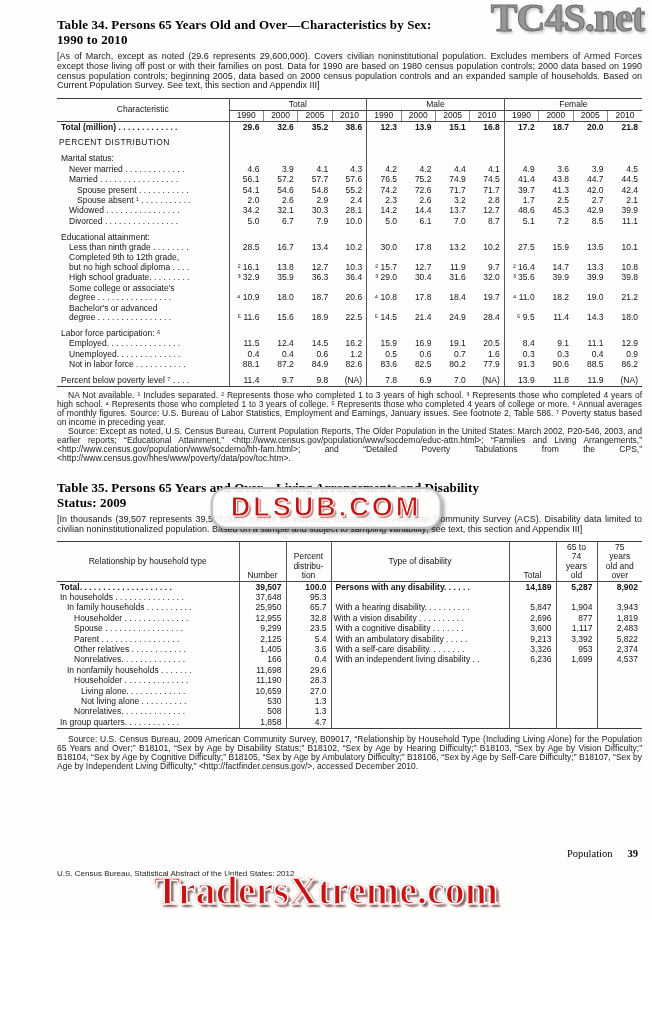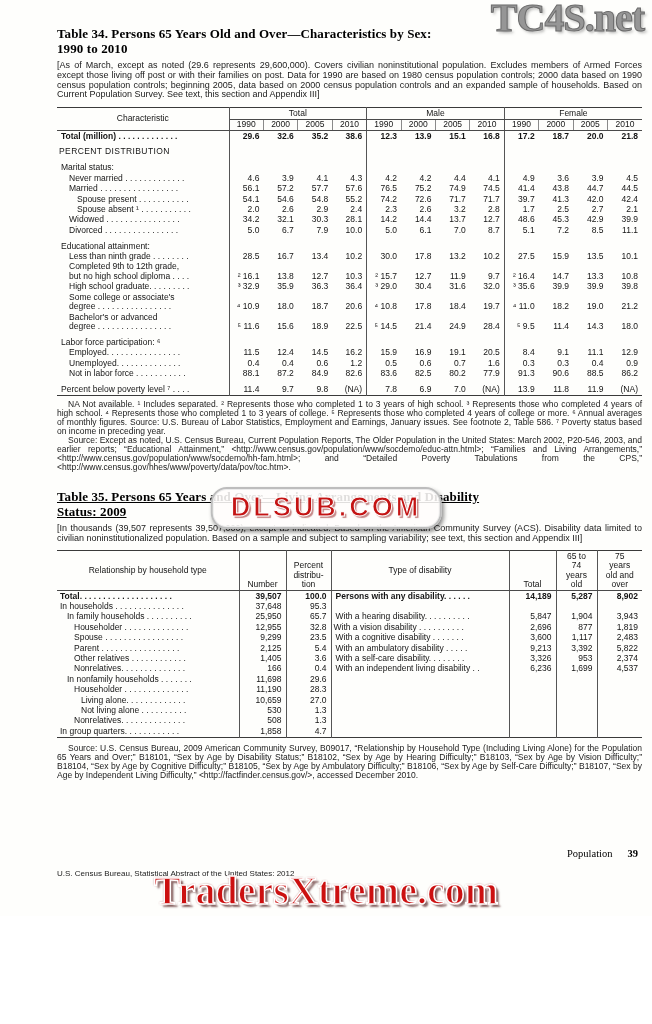--- a/index.html
+++ b/index.html
@@ -1,19 +1,19 @@
 <!DOCTYPE html>
 <html><head>
 <meta charset="utf-8">
 <style>
   html,body{margin:0;padding:0;background:#ffffff;}
   .page{position:relative;width:652px;height:916px;background:#fefefc;font-family:"Liberation Sans",sans-serif;color:#141414;overflow:hidden;}
-  .content{position:absolute;left:57px;top:26px;width:585px;}
+  .content{position:absolute;left:57px;top:17px;width:585px;}
   .tbl-title{margin:0;font-family:"Liberation Serif",serif;font-weight:bold;font-size:13px;line-height:15px;color:#000;letter-spacing:.1px;}
-  .t35-title{margin-top:17px;text-decoration:underline;}
+  .t35-title{margin-top:17px;}
   .note{margin:5px 0 0 0;font-size:9px;line-height:9.8px;text-align:justify;color:#1a1a1a;}
   table{border-collapse:collapse;table-layout:fixed;width:100%;margin-top:7px;border-top:1.2px solid #3a3a3a;border-bottom:1.5px solid #3a3a3a;}
   th,td{font-weight:normal;font-size:8.5px;line-height:9.4px;padding:.5px 2px;overflow:hidden;}
   thead th{border-bottom:1px solid #4a4a4a;text-align:center;vertical-align:middle;white-space:pre-line;}
   .stub-h{border-right:1px solid #555;}
   .gb{border-left:1px solid #555;}
   .yb{border-left:1px solid #8a8a8a;}
   #t34 td.lab{text-align:left;white-space:pre;}
   #t35 td.lab{text-align:left;white-space:nowrap;}
   .val{text-align:right;vertical-align:bottom;padding-right:4px;}

